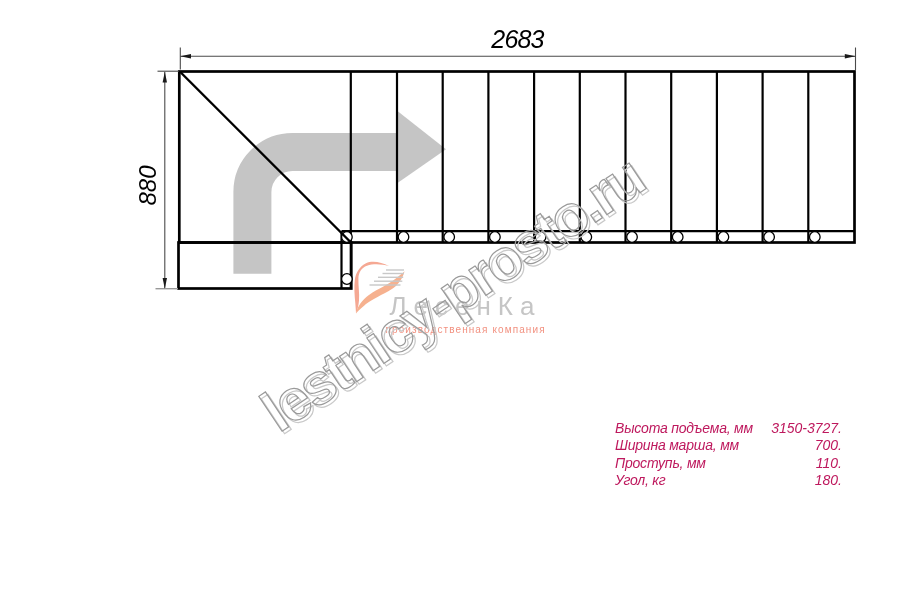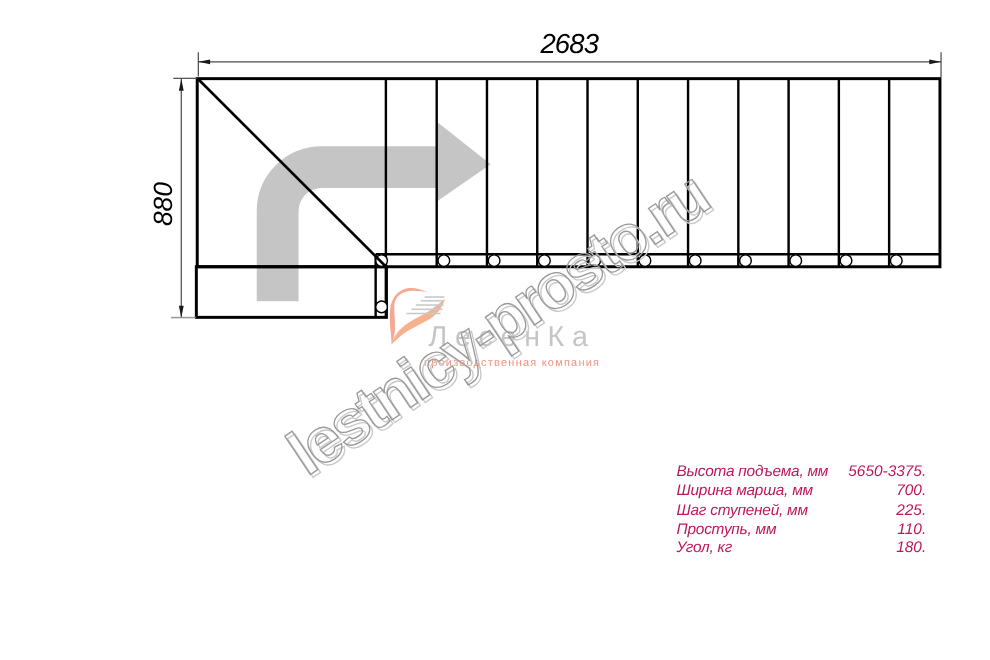--- a/index.html
+++ b/index.html
@@ -111,29 +111,25 @@
 
   <g font-size="58" font-weight="bold" letter-spacing="-2.6" fill="none">
     <text x="0" y="0" transform="translate(281.3,436.1) rotate(-33.7)" stroke="#c9c9c9" stroke-width="1.2">lestnicy-prosto.ru</text>
     <text x="0" y="0" transform="translate(278.8,433.6) rotate(-33.7)" stroke="#9a9a9a" stroke-width="1.2">lestnicy-prosto.ru</text>
   </g>
 </svg>
 
 <div class="tbl">
   <div class="row">
         <span class="lbl">Высота подъема, мм</span>
-        <span>5650-3375.</span>
+        <span>3150-3727.</span>
       </div>
   <div class="row">
         <span class="lbl">Ширина марша, мм</span>
         <span>700.</span>
-      </div>
-  <div class="row">
-        <span class="lbl">Шаг ступеней, мм</span>
-        <span>225.</span>
       </div>
   <div class="row">
         <span class="lbl">Проступь, мм</span>
         <span>110.</span>
       </div>
   <div class="row">
         <span class="lbl">Угол, кг</span>
         <span>180.</span>
       </div>
 </div>

